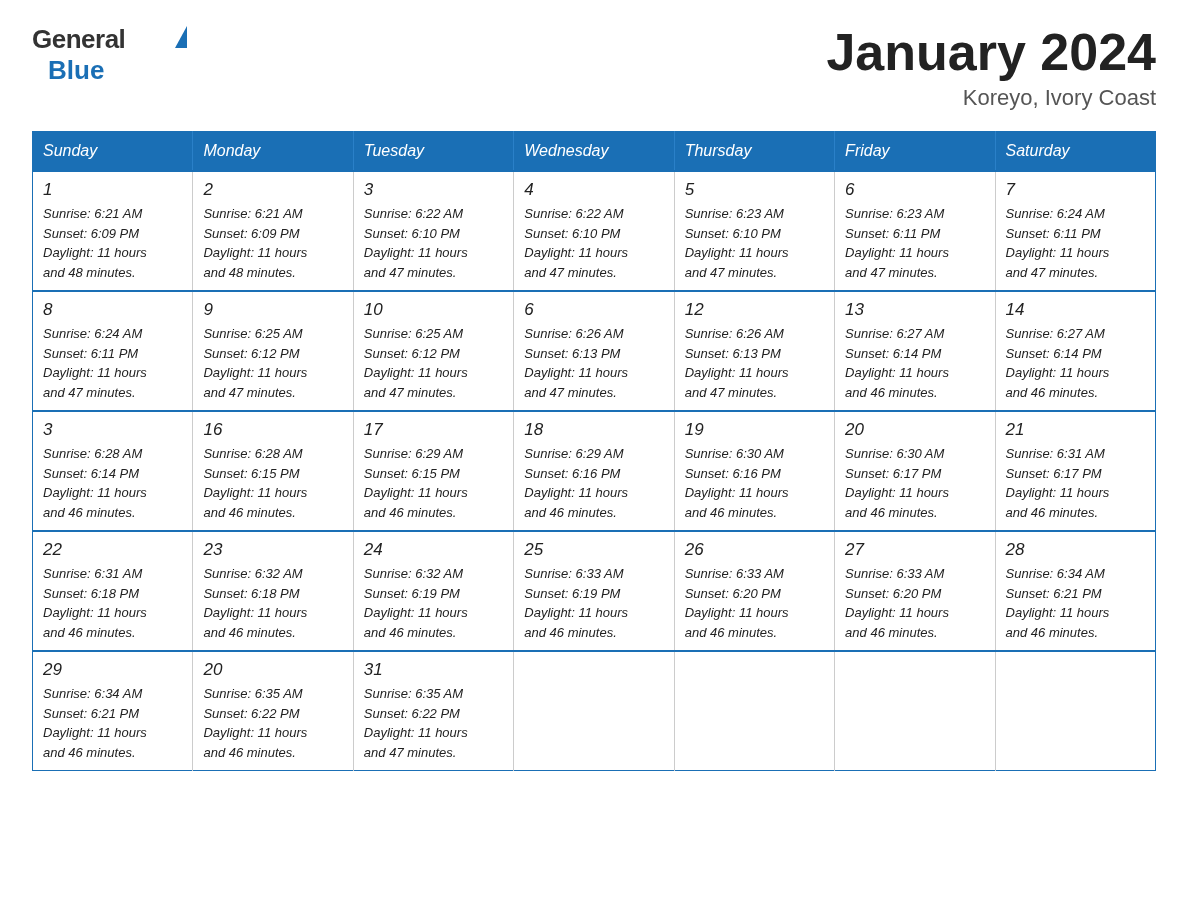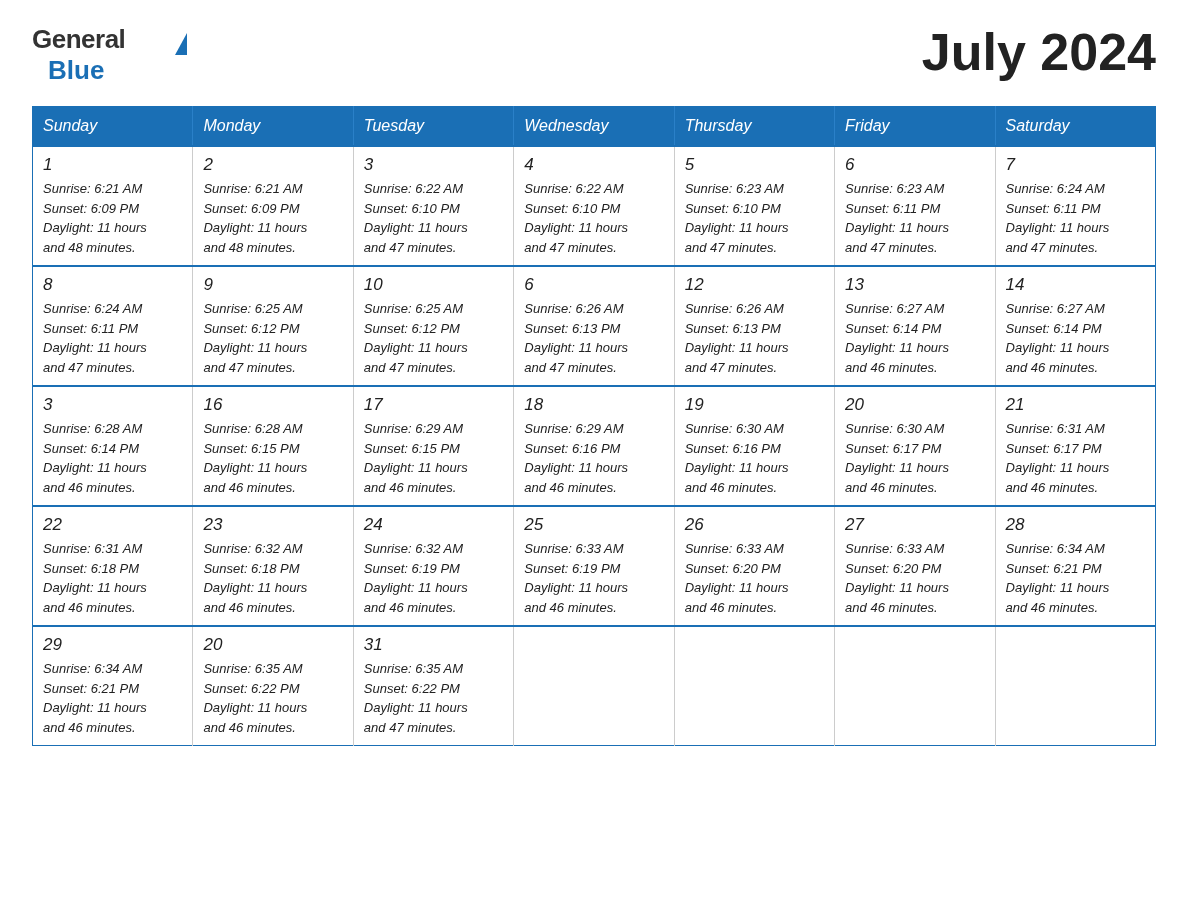--- a/index.html
+++ b/index.html
@@ -16,21 +16,21 @@
       justify-content: space-between;
       margin-bottom: 20px;
     }
     .logo {
       display: flex;
       flex-direction: column;
       align-items: flex-start;
     }
     .logo-top {
       display: flex;
-      align-items: flex-end;
+      align-items: flex-start;
       gap: 48px;
     }
     .logo-general {
       font-size: 26px;
       font-weight: bold;
       color: #333;
       letter-spacing: -0.5px;
     }
     .logo-triangle {
       width: 0;
@@ -114,21 +114,22 @@
 
 <div class="header-row">
   <div class="logo">
     <div class="logo-top">
       <span class="logo-general">General</span>
       <span class="logo-triangle"></span>
     </div>
     <span class="logo-blue">Blue</span>
   </div>
   <div class="title-block">
-    <div class="cal-title">July 2024</div>
+    <div class="cal-title">January 2024</div>
+    <div class="cal-subtitle">Koreyo, Ivory Coast</div>
   </div>
 </div>
 
 <table>
   <thead>
     <tr>
     <th>Sunday</th>
         <th>Monday</th>
         <th>Tuesday</th>
         <th>Wednesday</th>

